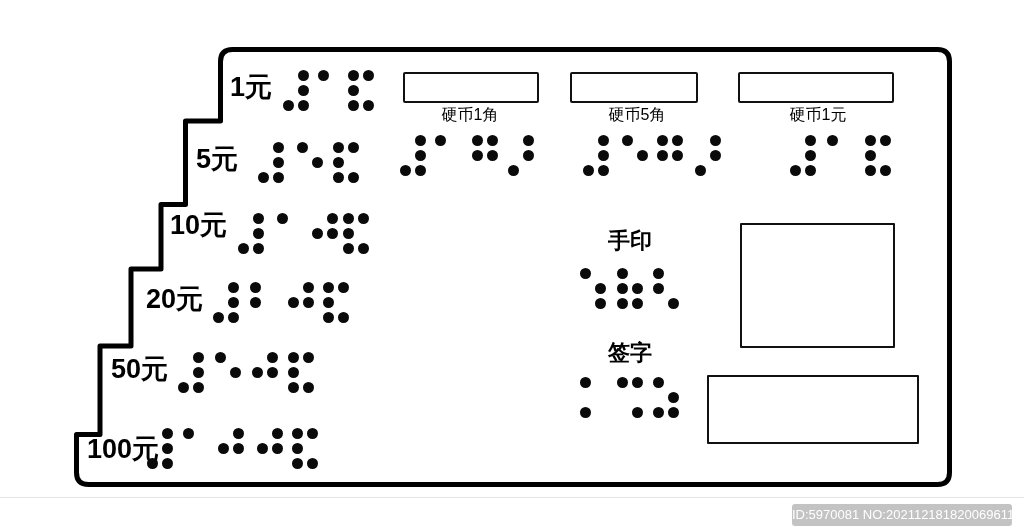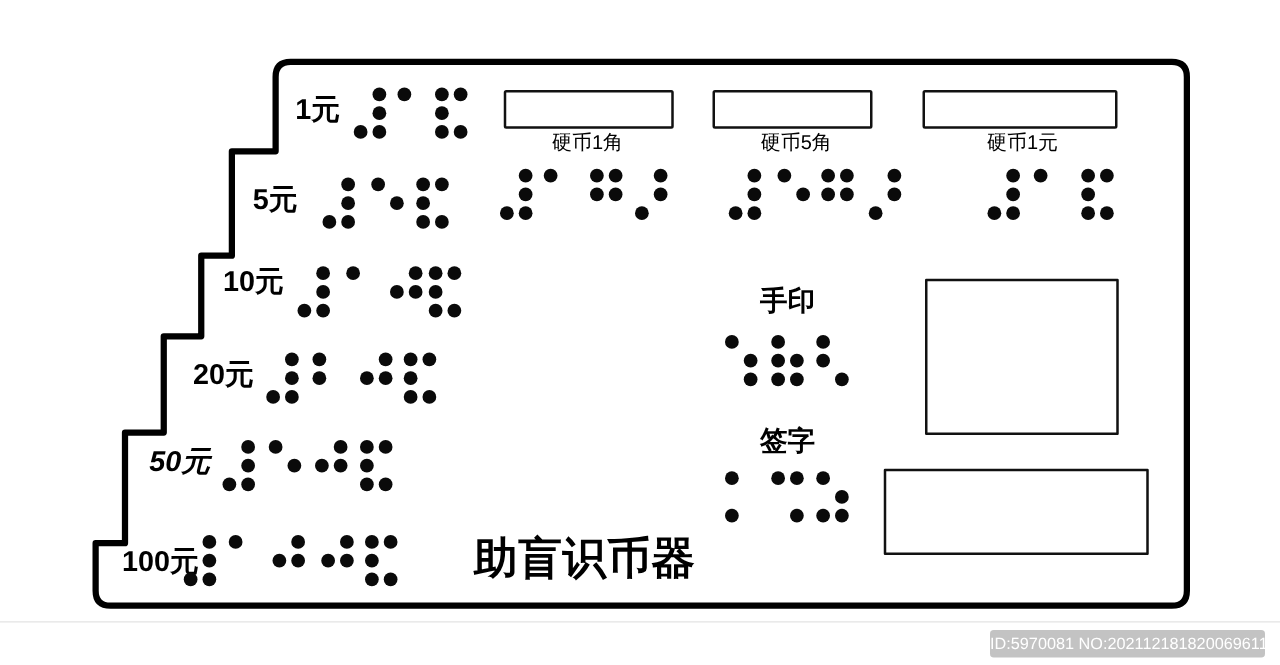--- a/index.html
+++ b/index.html
@@ -4,21 +4,21 @@
 <style>
   html,body{margin:0;padding:0;background:#fff;}
   .stage{
     position:relative;width:1024px;height:532px;background:#fff;overflow:hidden;
     font-family:"Liberation Sans", sans-serif;color:#000;
   }
   .outline-svg{position:absolute;left:0;top:0;}
   .braille-dot{position:absolute;width:11px;height:11px;border-radius:50%;background:#0a0a0a;}
   .denom-label{
     position:absolute;transform:translateX(-100%);
-    font-weight:bold;font-size:23px;line-height:26px;white-space:nowrap;
+    font-weight:bold;font-size:27px;line-height:26px;white-space:nowrap;
   }
   .coin-slot{position:absolute;border:2px solid #111;background:#fff;box-sizing:border-box;border-radius:2px;}
   .coin-label{
     position:absolute;transform:translateX(-50%);
     font-weight:normal;font-size:16px;line-height:22px;white-space:nowrap;
   }
   .section-label{
     position:absolute;transform:translateX(-50%);
     font-weight:bold;font-size:22px;line-height:23px;white-space:nowrap;
   }
@@ -58,21 +58,21 @@
              L 161 204.5 L 185.5 204.5
              L 185.5 121 L 220.5 121
              L 220.5 61.5 Q 220.5 49.5 232.5 49.5 Z" fill="none" stroke="#000" stroke-width="5" stroke-linejoin="round" stroke-linecap="round"></path>
   </svg>
 
   <div id="denom-layer">
       <div class="denom-label" style="left: 272px; top: 74px;">1元</div>
       <div class="denom-label" style="left: 238px; top: 146px;">5元</div>
       <div class="denom-label" style="left: 227px; top: 212px;">10元</div>
       <div class="denom-label" style="left: 203px; top: 286px;">20元</div>
-      <div class="denom-label" style="left: 168px; top: 356px; font-style: italic;">50元</div>
+      <div class="denom-label" style="left: 168px; top: 356px;">50元</div>
       <div class="denom-label" style="left: 142px; top: 436px; margin-left: 17px;">100元</div>
     </div>
 
   <div id="coin-layer">
       <div class="coin-slot" style="left: 403px; top: 72px; width: 136px; height: 31px;"></div>
       <div class="coin-label" style="left: 470px; top: 104px;">硬币1角</div>
       <div class="coin-slot" style="left: 570px; top: 72px; width: 128px; height: 31px;"></div>
       <div class="coin-label" style="left: 637px; top: 104px;">硬币5角</div>
       <div class="coin-slot" style="left: 738px; top: 72px; width: 156px; height: 31px;"></div>
       <div class="coin-label" style="left: 818px; top: 104px;">硬币1元</div>
@@ -234,19 +234,18 @@
         <div class="braille-dot" style="left: 616.5px; top: 376.5px;"></div>
         <div class="braille-dot" style="left: 631.5px; top: 376.5px;"></div>
         <div class="braille-dot" style="left: 631.5px; top: 406.5px;"></div>
         <div class="braille-dot" style="left: 652.5px; top: 376.5px;"></div>
         <div class="braille-dot" style="left: 652.5px; top: 406.5px;"></div>
         <div class="braille-dot" style="left: 667.5px; top: 391.5px;"></div>
         <div class="braille-dot" style="left: 667.5px; top: 406.5px;"></div>
       </div>
     </div>
 
-  <div class="device-title">助盲识币器</div>
 
   <div class="watermark-bar">
     <div class="wm-id">ID:5970081 NO:20211218182006961105</div>
   </div>
 
 </div>
 
 </body></html>

